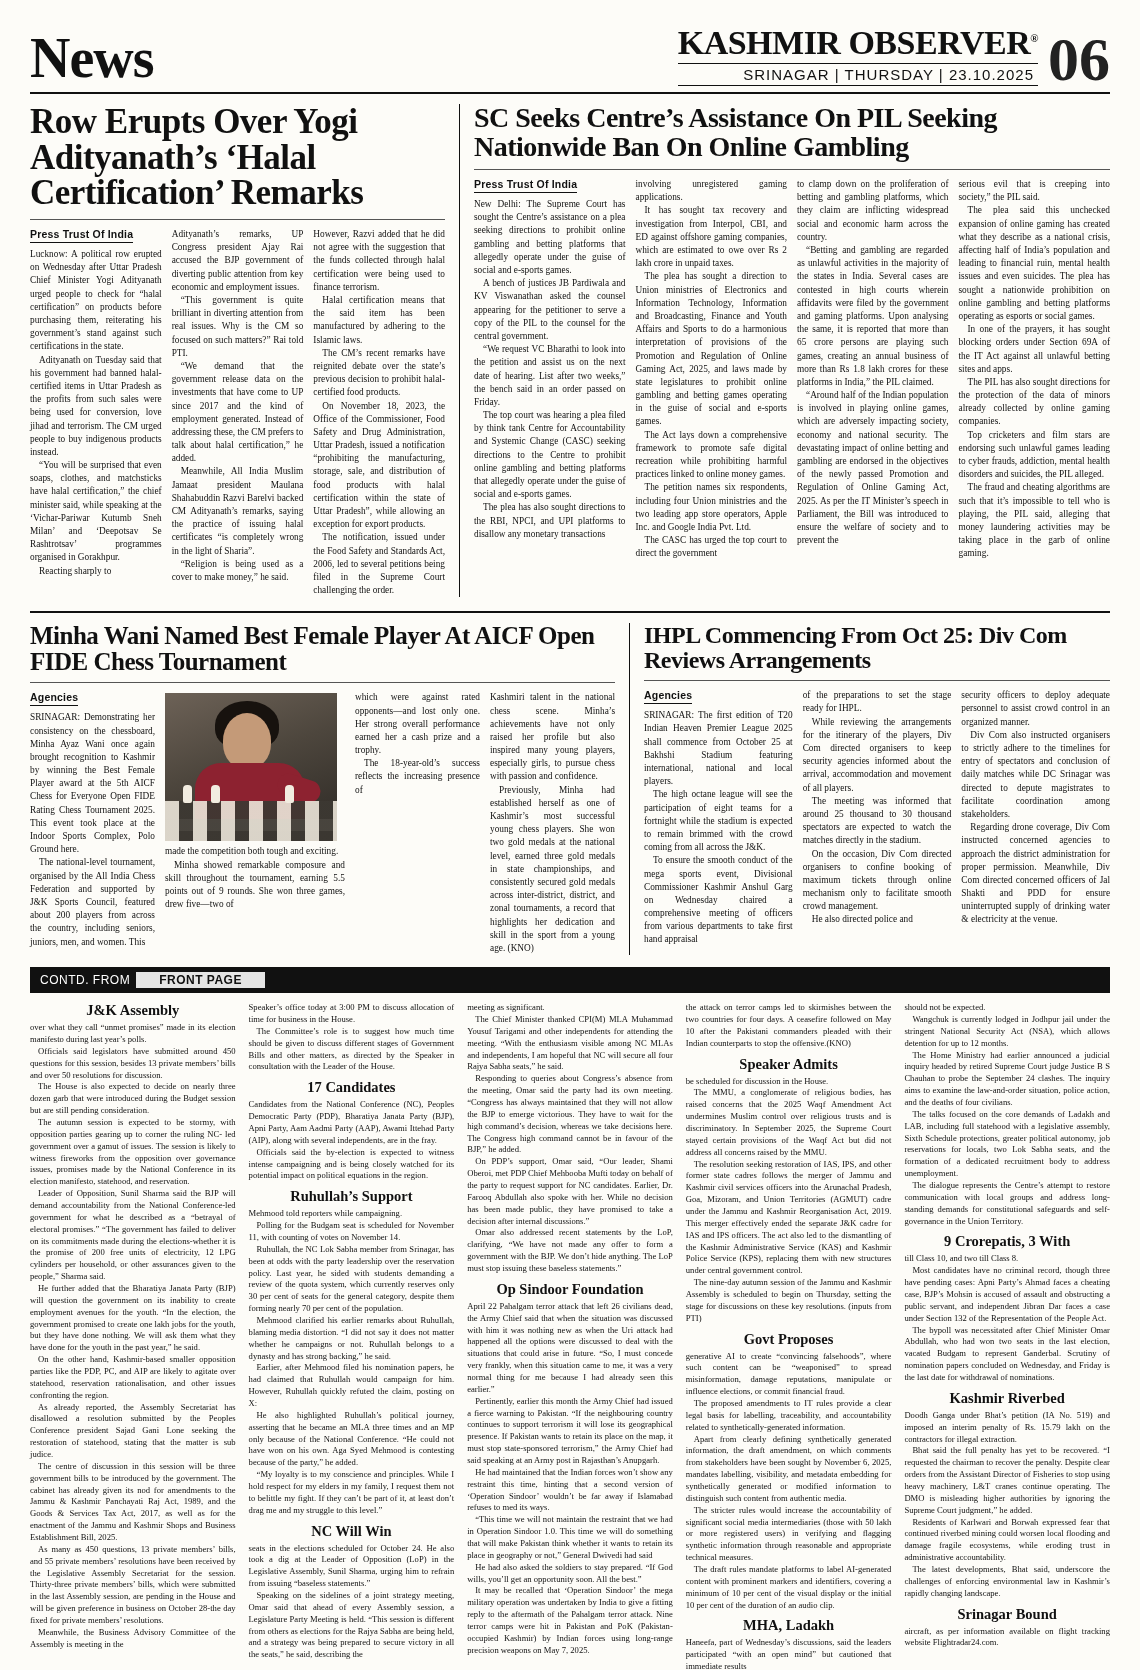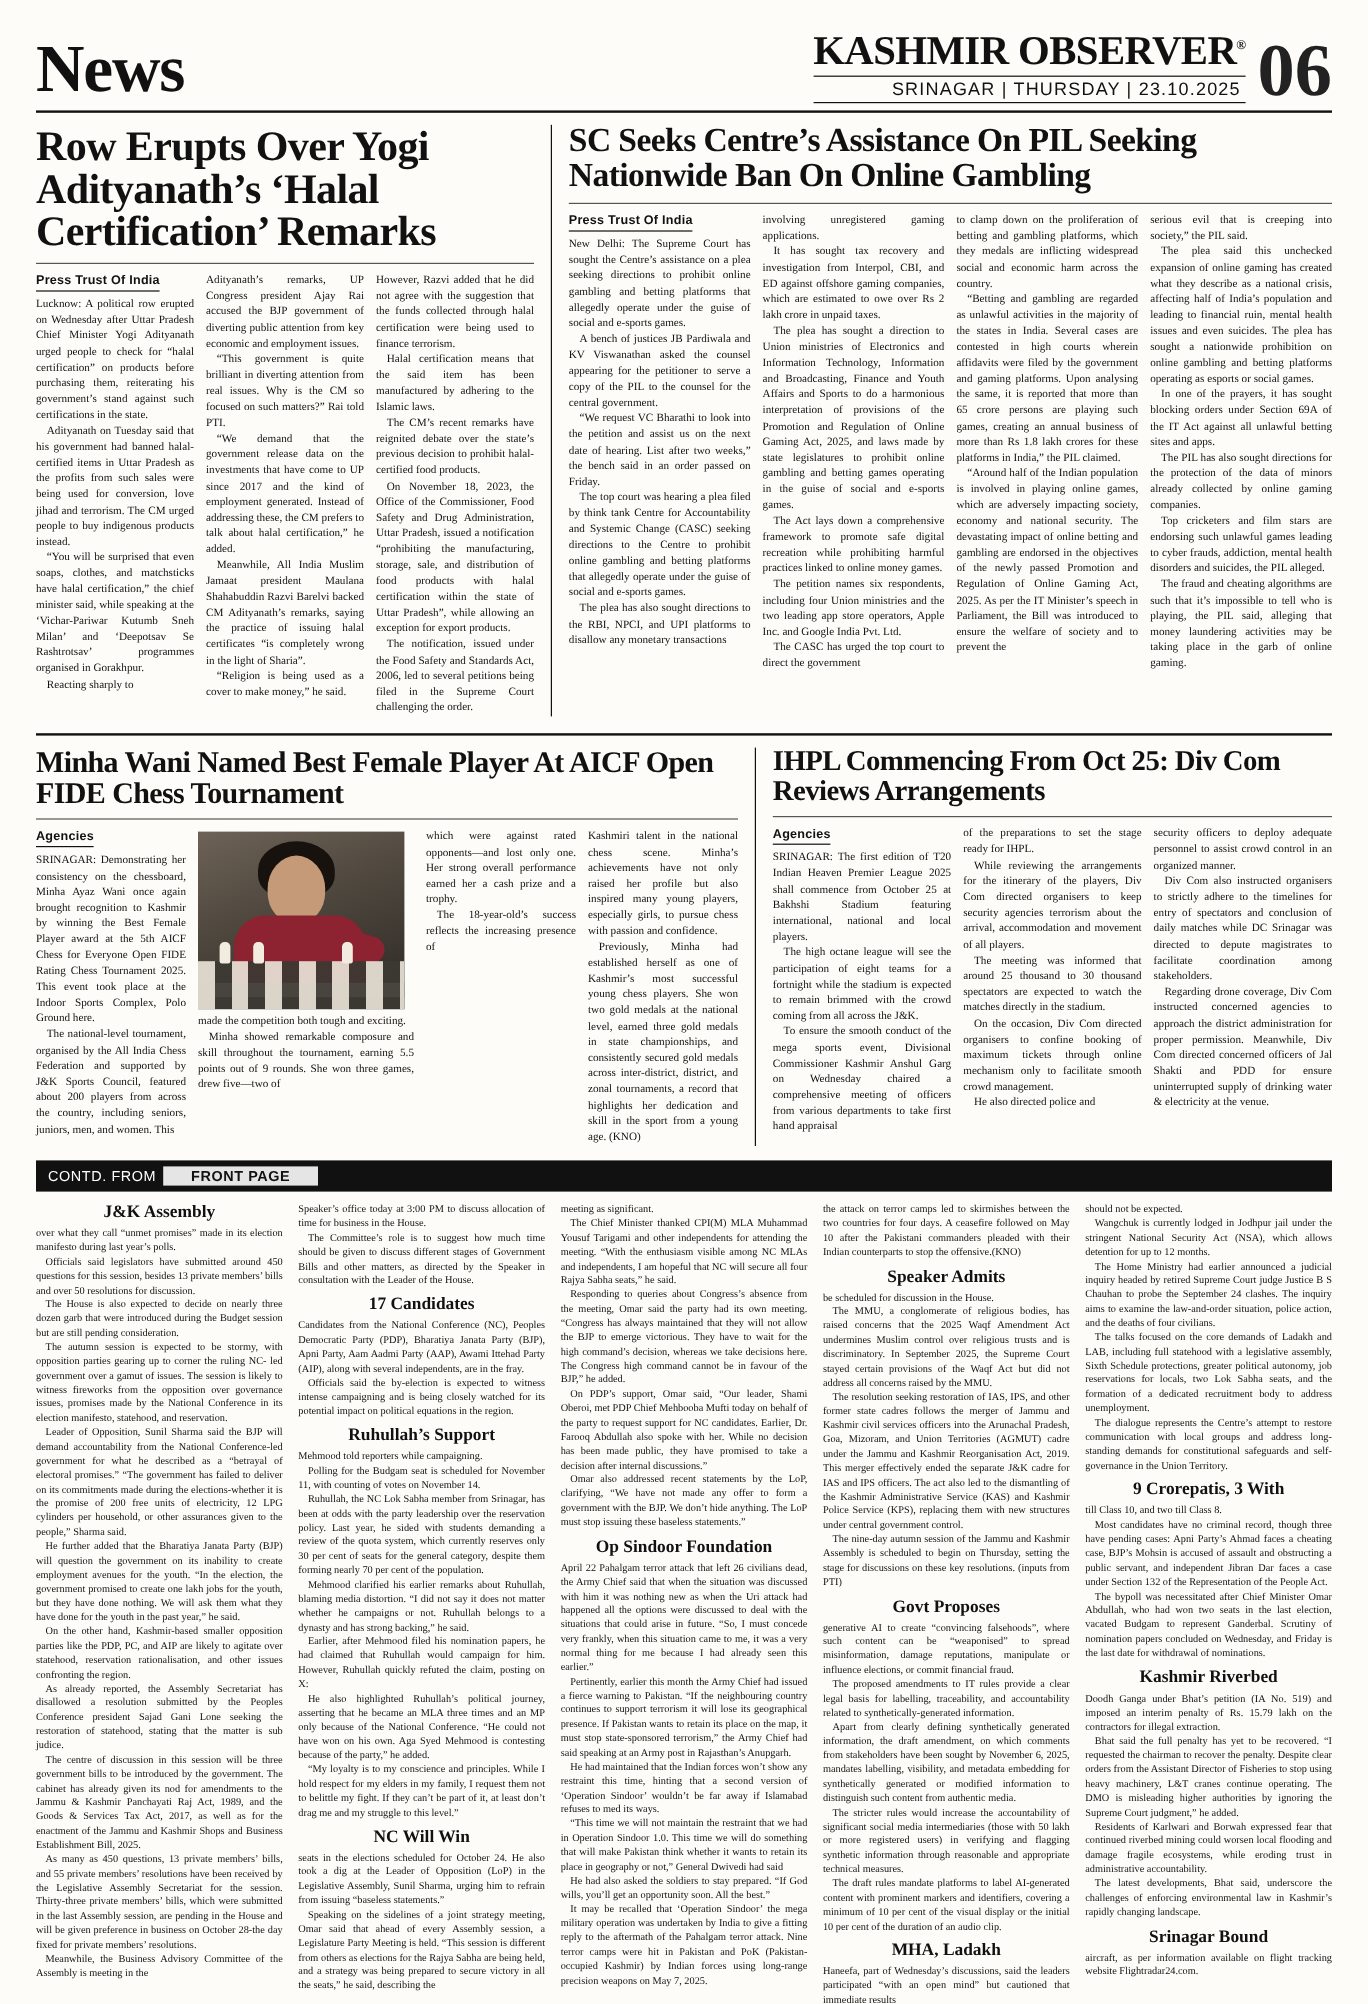--- a/index.html
+++ b/index.html
@@ -133,21 +133,21 @@
         </div>
         <div class="col">
           <p>involving unregistered gaming applications.</p>
           <p>It has sought tax recovery and investigation from Interpol, CBI, and ED against offshore gaming companies, which are estimated to owe over Rs 2 lakh crore in unpaid taxes.</p>
           <p>The plea has sought a direction to Union ministries of Electronics and Information Technology, Information and Broadcasting, Finance and Youth Affairs and Sports to do a harmonious interpretation of provisions of the Promotion and Regulation of Online Gaming Act, 2025, and laws made by state legislatures to prohibit online gambling and betting games operating in the guise of social and e-sports games.</p>
           <p>The Act lays down a comprehensive framework to promote safe digital recreation while prohibiting harmful practices linked to online money games.</p>
           <p>The petition names six respondents, including four Union ministries and the two leading app store operators, Apple Inc. and Google India Pvt. Ltd.</p>
           <p>The CASC has urged the top court to direct the government</p>
         </div>
         <div class="col">
-          <p>to clamp down on the proliferation of betting and gambling platforms, which they medals are inflicting widespread social and economic harm across the country.</p>
+          <p>to clamp down on the proliferation of betting and gambling platforms, which they claim are inflicting widespread social and economic harm across the country.</p>
           <p>“Betting and gambling are regarded as unlawful activities in the majority of the states in India. Several cases are contested in high courts wherein affidavits were filed by the government and gaming platforms. Upon analysing the same, it is reported that more than 65 crore persons are playing such games, creating an annual business of more than Rs 1.8 lakh crores for these platforms in India,” the PIL claimed.</p>
           <p>“Around half of the Indian population is involved in playing online games, which are adversely impacting society, economy and national security. The devastating impact of online betting and gambling are endorsed in the objectives of the newly passed Promotion and Regulation of Online Gaming Act, 2025. As per the IT Minister’s speech in Parliament, the Bill was introduced to ensure the welfare of society and to prevent the</p>
         </div>
         <div class="col">
           <p>serious evil that is creeping into society,” the PIL said.</p>
           <p>The plea said this unchecked expansion of online gaming has created what they describe as a national crisis, affecting half of India’s population and leading to financial ruin, mental health issues and even suicides. The plea has sought a nationwide prohibition on online gambling and betting platforms operating as esports or social games.</p>
           <p>In one of the prayers, it has sought blocking orders under Section 69A of the IT Act against all unlawful betting sites and apps.</p>
           <p>The PIL has also sought directions for the protection of the data of minors already collected by online gaming companies.</p>
           <p>Top cricketers and film stars are endorsing such unlawful games leading to cyber frauds, addiction, mental health disorders and suicides, the PIL alleged.</p>
           <p>The fraud and cheating algorithms are such that it’s impossible to tell who is playing, the PIL said, alleging that money laundering activities may be taking place in the garb of online gaming.</p>
@@ -198,21 +198,21 @@
       <div class="thin-rule" style="margin-top:8px;"></div>
       <div class="cols4" style="gap:10px;">
         <div class="col">
           <div class="byline">Agencies</div>
           <p>SRINAGAR: The first edition of T20 Indian Heaven Premier League 2025 shall commence from October 25 at Bakhshi Stadium featuring international, national and local players.</p>
           <p>The high octane league will see the participation of eight teams for a fortnight while the stadium is expected to remain brimmed with the crowd coming from all across the J&amp;K.</p>
           <p>To ensure the smooth conduct of the mega sports event, Divisional Commissioner Kashmir Anshul Garg on Wednesday chaired a comprehensive meeting of officers from various departments to take first hand appraisal</p>
         </div>
         <div class="col">
           <p>of the preparations to set the stage ready for IHPL.</p>
-          <p>While reviewing the arrangements for the itinerary of the players, Div Com directed organisers to keep security agencies terrorism about the arrival, accommodation and movement of all players.</p>
+          <p>While reviewing the arrangements for the itinerary of the players, Div Com directed organisers to keep security agencies informed about the arrival, accommodation and movement of all players.</p>
           <p>The meeting was informed that around 25 thousand to 30 thousand spectators are expected to watch the matches directly in the stadium.</p>
           <p>On the occasion, Div Com directed organisers to confine booking of maximum tickets through online mechanism only to facilitate smooth crowd management.</p>
           <p>He also directed police and</p>
         </div>
         <div class="col">
           <p>security officers to deploy adequate personnel to assist crowd control in an organized manner.</p>
           <p>Div Com also instructed organisers to strictly adhere to the timelines for entry of spectators and conclusion of daily matches while DC Srinagar was directed to depute magistrates to facilitate coordination among stakeholders.</p>
           <p>Regarding drone coverage, Div Com instructed concerned agencies to approach the district administration for proper permission. Meanwhile, Div Com directed concerned officers of Jal Shakti and PDD for ensure uninterrupted supply of drinking water &amp; electricity at the venue.</p>
         </div>
       </div>

